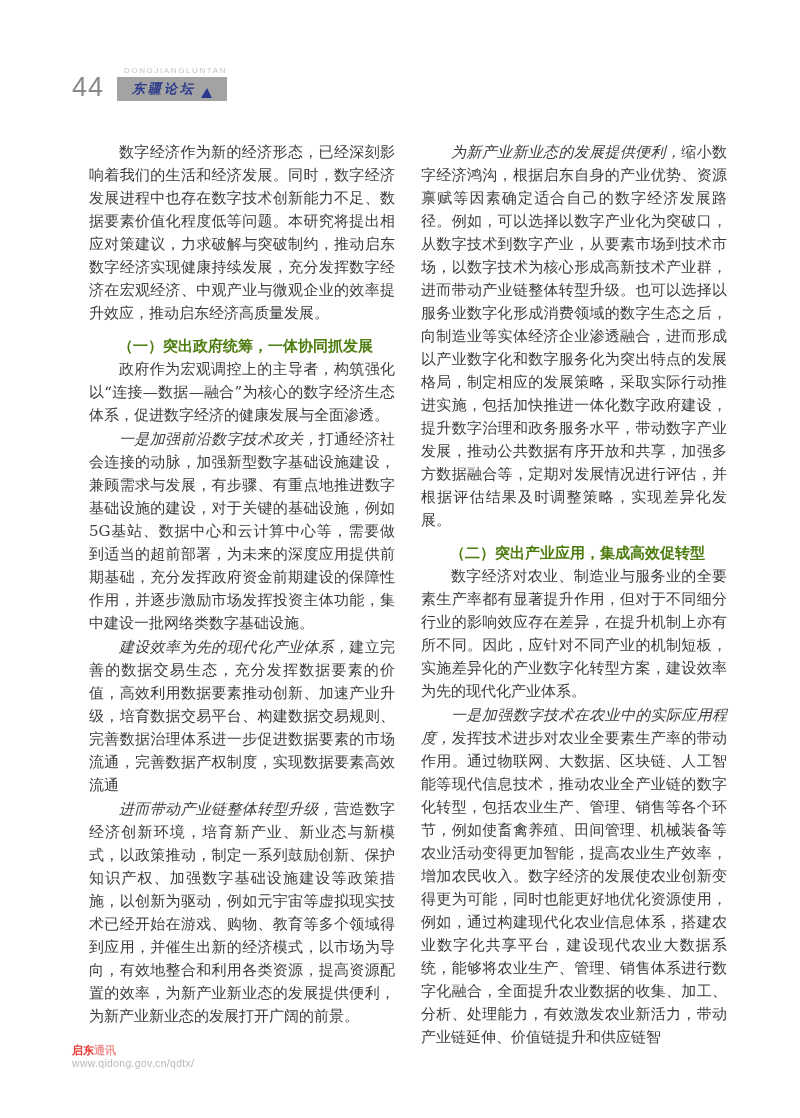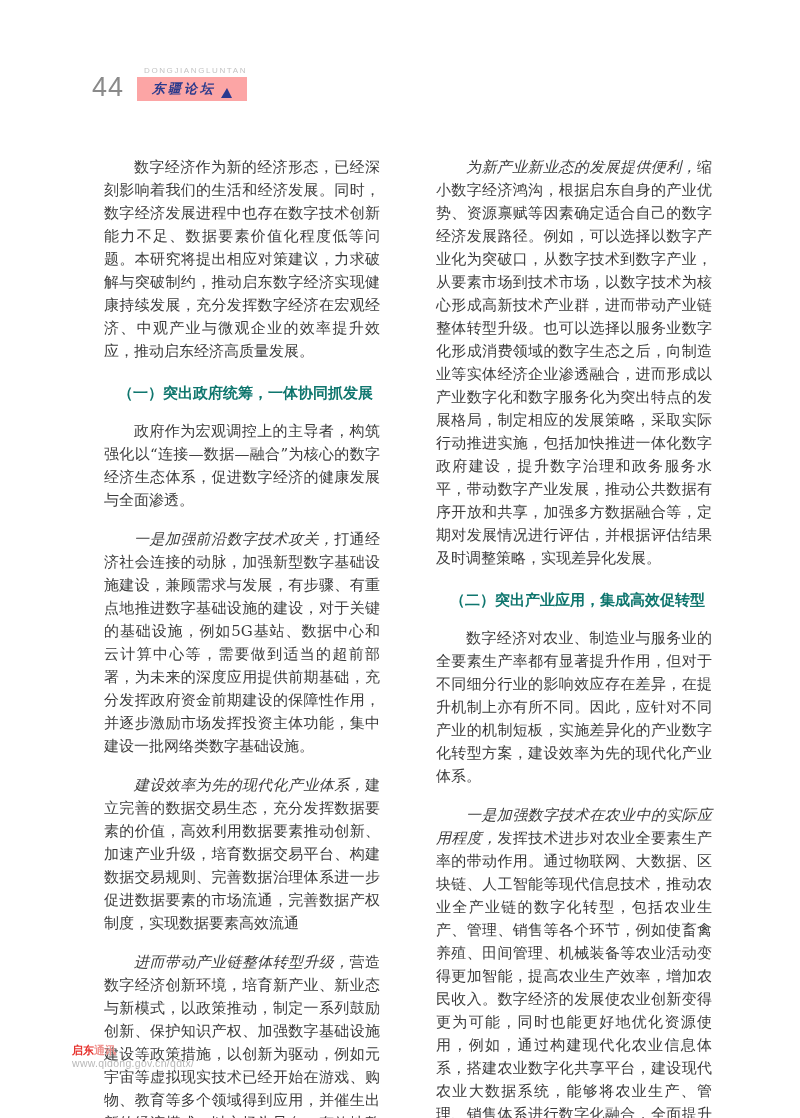--- a/index.html
+++ b/index.html
@@ -4,32 +4,32 @@
 <style>
   html,body{margin:0;padding:0;}
   body{
     width:800px;height:1118px;
     background:#ffffff;
     position:relative;
     overflow:hidden;
     font-family:"DejaVu Serif","Liberation Serif",serif;
   }
   
-  .header{position:absolute;left:92px;top:58px;display:flex;align-items:flex-end;}
+  .header{position:absolute;left:72px;top:58px;display:flex;align-items:flex-end;}
   .page-num{
     font-family:"Liberation Sans","DejaVu Sans",sans-serif;
     font-size:27px;line-height:1;color:#8a8a8a;letter-spacing:1px;
   }
   .logo-block{margin-left:13px;}
   .logo-pinyin{
     font-family:"Liberation Sans","DejaVu Sans",sans-serif;
     font-size:8px;color:#c3c3c3;letter-spacing:1.6px;margin:8px 0 2px 7px;
   }
   .logo-box{
-    background:#fca5a5;
+    background:#a3a3a3;
     height:24px;min-width:96px;
     display:flex;align-items:center;justify-content:center;
     padding:0 7px;
   }
   .logo-name{
     font-style:italic;font-weight:bold;
     font-size:13px;color:#2b3a8c;letter-spacing:3px;
   }
   .logo-tri{
     width:0;height:0;margin-left:5px;margin-top:8px;
@@ -37,32 +37,32 @@
     border-right:5px solid transparent;
     border-bottom:10px solid #2b3990;
   }
   
   .columns{
     position:absolute;left:88px;top:140px;width:640px;
     display:flex;gap:24px;
   }
   .col{width:308px;}
   .para{
-    margin:16px;
+    margin:1px;
     font-size:15px;line-height:23px;
     color:#3c3c3c;
     text-align:justify;
     text-justify:inter-ideograph;
     text-indent:2em;
   }
   .lead{font-style:italic;}
   .heading{
-    margin:18px 0 0 0;
+    margin:9px 0 0 0;
     font-size:15px;line-height:23px;
-    font-weight:bold;color:#0f766e;
+    font-weight:bold;color:#4d7c0f;
     text-indent:2em;
     font-family:"Liberation Sans","DejaVu Sans",sans-serif;
   }
   
   .footer{position:absolute;left:72px;top:1044px;}
   .brand{font-size:11px;line-height:13px;font-family:"Liberation Sans","DejaVu Sans",sans-serif;}
   .brand-strong{color:#e6302b;font-weight:bold;}
   .brand-light{color:#f0928e;font-weight:bold;}
   .footer-url{
     font-family:"Liberation Sans","DejaVu Sans",sans-serif;

